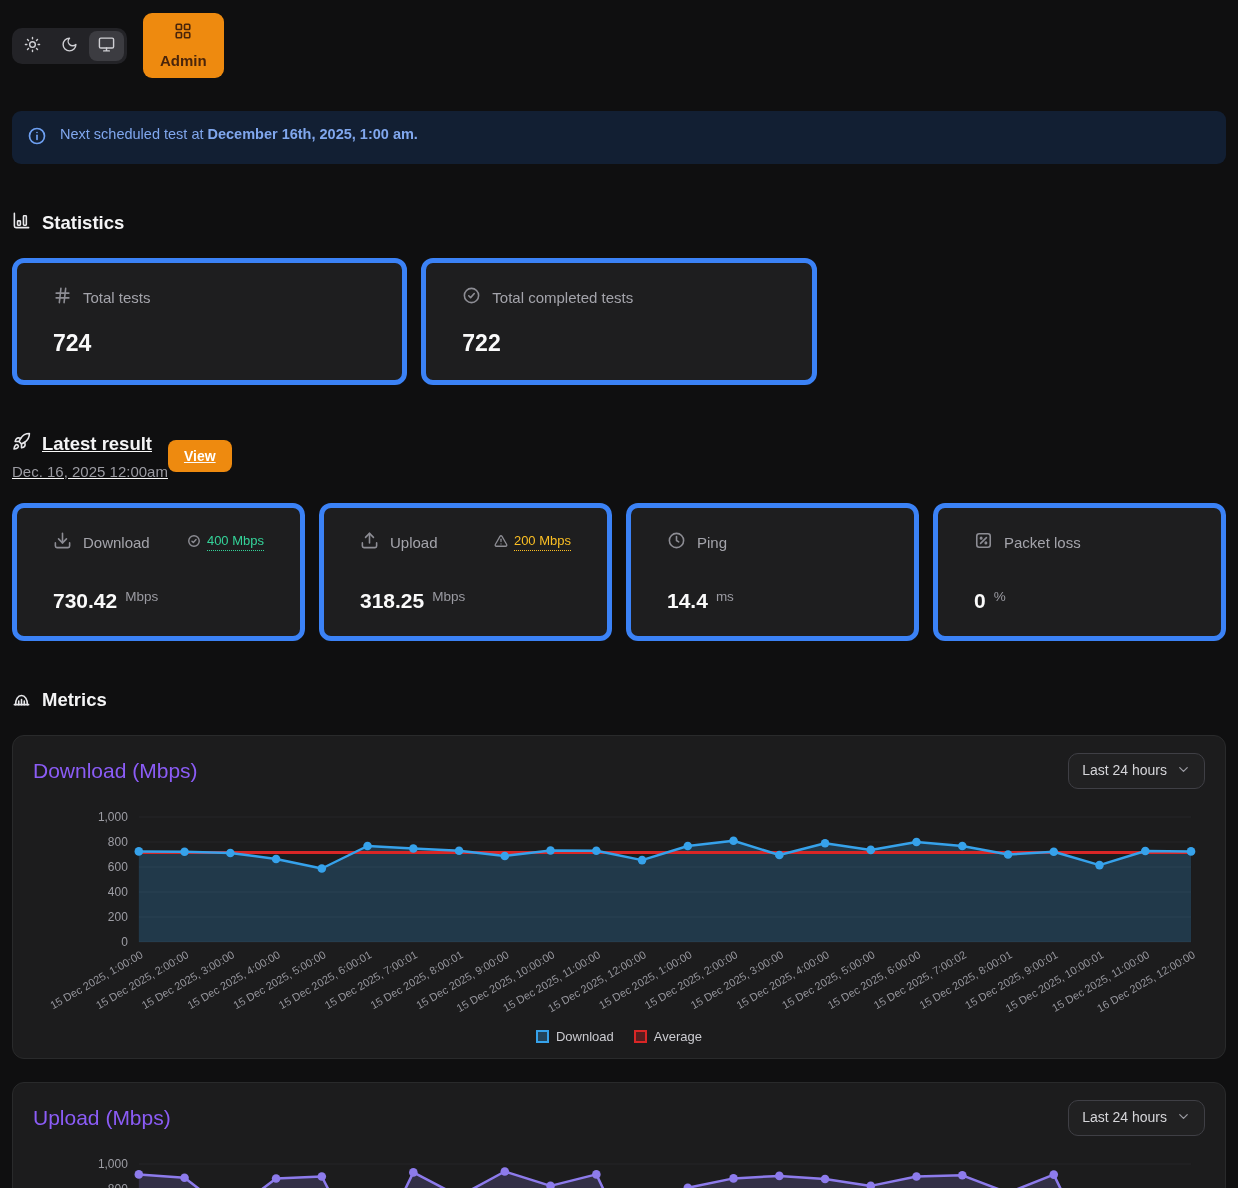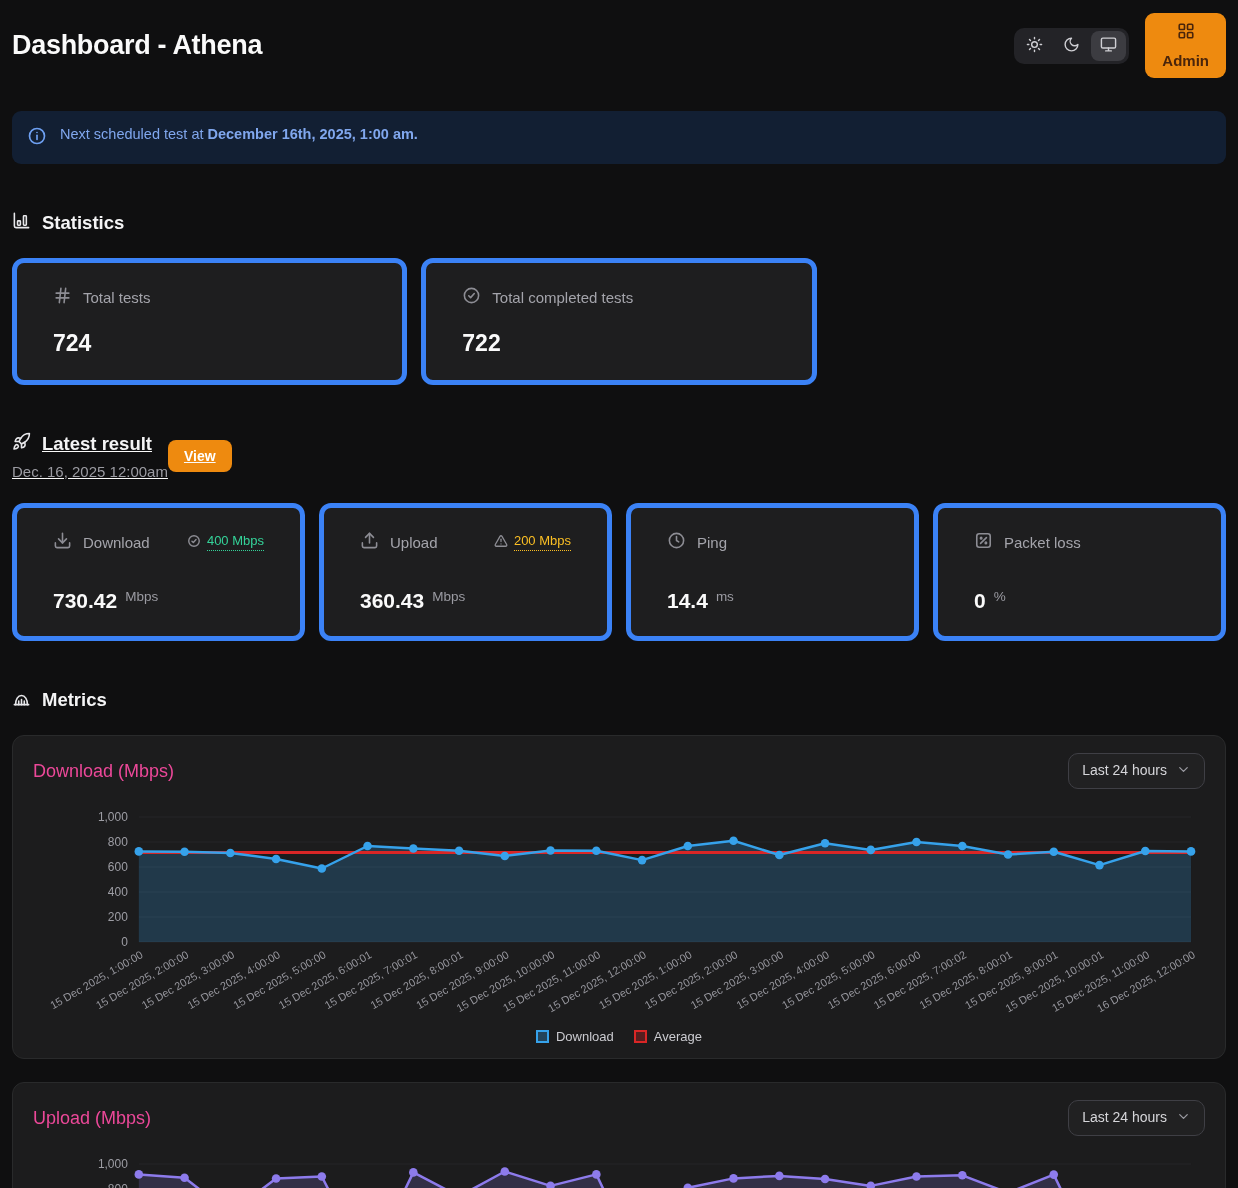--- a/index.html
+++ b/index.html
@@ -45,36 +45,35 @@
   .badge.success { color: #34d399; }
   .badge.warning { color: #fbbf24; }
   .badge .badge-text { border-bottom: 1px dotted currentColor; padding-bottom: 2px; }
   .value-row { margin-top: 36px; display: flex; align-items: flex-start; gap: 8px; }
   .value { font-size: 21px; font-weight: 700; }
   .unit { font-size: 13.5px; color: #9b9ba2; }
 
   
   .panel { background: #1c1c1d; border: 1px solid #292a2b; border-radius: 12px; margin-top: 23px; padding: 17px 20px 14px; }
   .panel-head { display: flex; justify-content: space-between; align-items: center; }
-  .panel-title { color: #ec4899; font-size: 18px; font-weight: 500; }
+  .panel-title { color: #8b5cf6; font-size: 21px; font-weight: 500; }
   .range-select { display: flex; gap: 9px; border: 1px solid #3f3f45; background: #212122; border-radius: 10px; padding: 8px 13px; font-size: 14px; color: #d6d6da; cursor: pointer; }
   .range-select svg { color: #9b9ba2; }
   .chart-svg { display: block; width: 100%; height: 232px; margin-top: 8px; }
   .chart-svg text { font-family: "Liberation Sans", sans-serif; }
   .legend { display: flex; justify-content: center; align-items: center; gap: 20px; margin-top: 0px; font-size: 13px; color: #cbcbd0; }
   .legend-item { display: flex; align-items: center; gap: 7px; cursor: pointer; }
   .legend-swatch { width: 13px; height: 13px; display: inline-block; border: 2px solid #888; }
 </style>
 </head>
 <body>
 
 <div class="page">
 
   <div class="topbar">
-    <h1 class="page-title">Dashboard - Athena</h1>
     <div class="top-actions">
       <div class="theme-toggle">
         <button class="theme-btn" title="Light">
           <span>
             <svg width="17" height="17" viewBox="0 0 24 24" fill="none" stroke="currentColor" stroke-width="2" stroke-linecap="round">
                 <circle cx="12" cy="12" r="4"></circle>
                 <path d="M12 2v2M12 20v2M4.93 4.93l1.41 1.41M17.66 17.66l1.41 1.41M2 12h2M20 12h2M4.93 19.07l1.41-1.41M17.66 6.34l1.41-1.41"></path>
               </svg>
           </span>
         </button>
@@ -218,21 +217,21 @@
               <svg width="14" height="14" viewBox="0 0 24 24" fill="none" stroke="currentColor" stroke-width="2.2" stroke-linecap="round" stroke-linejoin="round">
                   <path d="m21.73 18-8-14a2 2 0 0 0-3.48 0l-8 14A2 2 0 0 0 4 21h16a2 2 0 0 0 1.73-3Z"></path>
                   <path d="M12 9v4"></path>
                   <path d="M12 17h.01"></path>
                 </svg>
             </span>
             <span class="badge-text">200 Mbps</span>
           </span>
         </div>
         <div class="value-row">
-          <span class="value">360.43</span>
+          <span class="value">318.25</span>
           <span class="unit">Mbps</span>
         </div>
       </div>
 
       <div class="card">
         <div class="card-top">
           <span>
             <svg width="19" height="19" viewBox="0 0 24 24" fill="none" stroke="currentColor" stroke-width="2" stroke-linecap="round" stroke-linejoin="round">
                 <circle cx="12" cy="12" r="9"></circle>
                 <path d="M12 7v5l2.8 1.8"></path>

